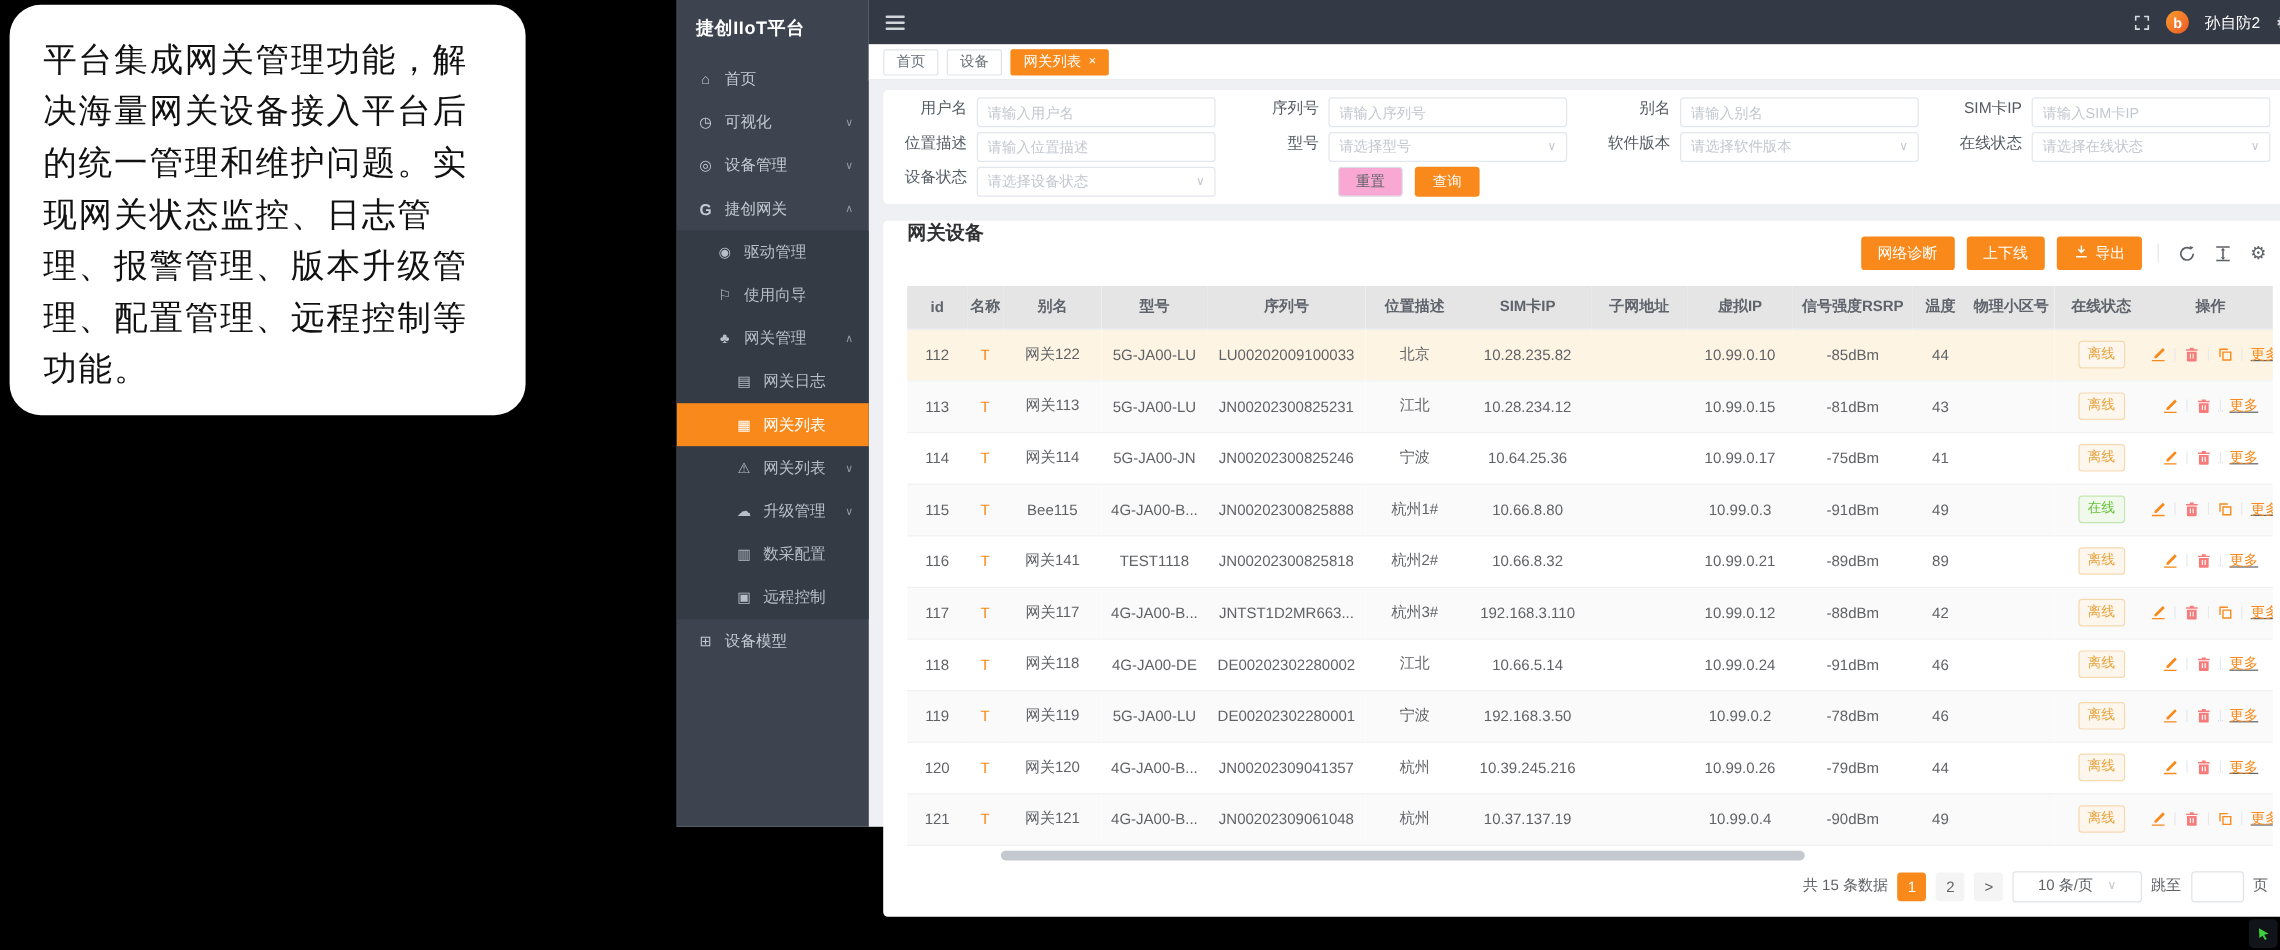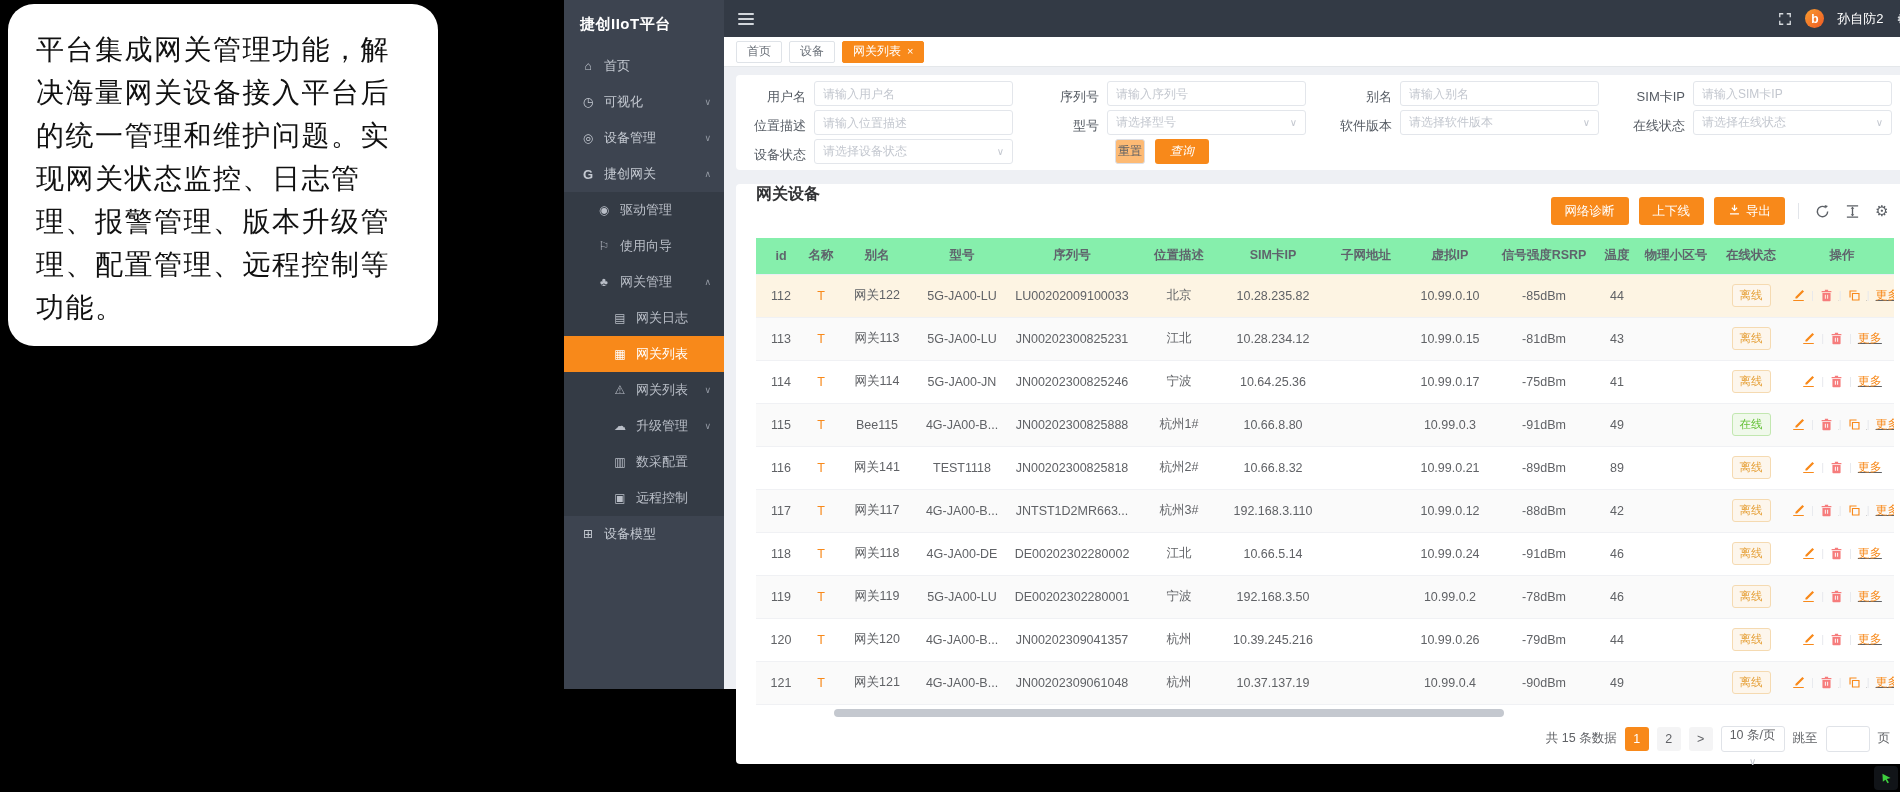--- a/index.html
+++ b/index.html
@@ -43,65 +43,65 @@
   .tab { height:22px; padding:0 10px; border:1px solid #dfe3e8; background:#fff; color:#6a7078; font-size:12px; display:flex; align-items:center; gap:6px; border-radius:2px; cursor:pointer; }
   .tab.active { background:#f8891a; border-color:#f8891a; color:#fff; }
   .tab .close { font-size:11px; line-height:1; }
 
   
   .content { flex:1; padding:8px 12px; position:relative; min-height:0; }
 
   
   .filter-card { background:#fff; border-radius:4px; padding:6px 20px 6px 8px; }
   .f-grid { display:grid; grid-template-columns:1fr 1fr 1fr 1fr; column-gap:24px; row-gap:4px; }
-  .f-cell { display:flex; align-items:flex-end; height:25px; }
+  .f-cell { display:flex; align-items:flex-start; height:25px; }
   .f-label { width:70px; text-align:right; padding-right:8px; font-size:13px; color:#555b63; flex-shrink:0; white-space:nowrap; }
   .f-field { flex:1; height:25px; border:1px solid #e3e6eb; border-radius:3px; background:#fff; display:flex; align-items:center; padding:0 8px; min-width:0; }
   .f-field input { border:none; outline:none; width:100%; font-size:12px; color:#606266; font-family:inherit; }
   .f-field input::placeholder { color:#c3c7cf; }
   .f-placeholder { flex:1; font-size:12px; color:#c3c7cf; overflow:hidden; white-space:nowrap; }
   .f-caret { font-size:10px; color:#c3c7cf; margin-left:6px; }
   .f-buttons { display:flex; align-items:center; gap:10px; padding-left:78px; }
-  .btn-reset { height:25px; padding:0 2px; border:1px solid #dcdfe6; background:#fdba74; color:#606266; font-size:12px; border-radius:3px; cursor:pointer; font-family:inherit; }
-  .btn-primary { height:25px; padding:0 15px; border:none; background:#f8891a; color:#fff; font-size:12px; border-radius:3px; cursor:pointer; font-family:inherit;font-style:italic; }
+  .btn-reset { height:25px; padding:0 14px; border:1px solid #dcdfe6; background:#f9a8d4; color:#606266; font-size:12px; border-radius:3px; cursor:pointer; font-family:inherit; }
+  .btn-primary { height:25px; padding:0 15px; border:none; background:#f8891a; color:#fff; font-size:12px; border-radius:3px; cursor:pointer; font-family:inherit; }
 
   
   .table-card { background:#fff; border-radius:4px; margin-top:14px; padding:0 20px 8px; position:relative; }
   .panel-head { height:54px; display:flex; justify-content:space-between; }
   .panel-title { font-size:16px; font-weight:bold; color:#303133; }
   .panel-actions { display:flex; align-items:center; gap:10px; }
   .btn-orange { height:28px; padding:0 14px; background:#f8891a; border:none; border-radius:3px; color:#fff; font-size:12.5px; display:flex; align-items:center; gap:5px; cursor:pointer; font-family:inherit; }
   .btn-orange svg { width:13px; height:13px; }
   .tool-sep { width:1px; height:16px; background:#e2e5ea; margin:0 3px; }
   .tool-icon { color:#5c6066; width:20px; height:20px; display:flex; align-items:center; justify-content:center; cursor:pointer; font-size:15px; }
   .tool-icon svg { width:15px; height:15px; }
 
   table { width:100%; border-collapse:collapse; table-layout:fixed; }
-  thead th { background:#86efac; height:36px; font-size:12.5px; color:#5f646c; font-weight:bold; text-align:center; overflow:hidden; white-space:nowrap; border-bottom:1px solid #ebeef5; }
+  thead th { background:#e5e5e5; height:36px; font-size:12.5px; color:#5f646c; font-weight:bold; text-align:center; overflow:hidden; white-space:nowrap; border-bottom:1px solid #ebeef5; }
   tbody td { height:43px; font-size:12.5px; color:#606266; text-align:center; border-bottom:1px solid #f0f1f4; overflow:hidden; white-space:nowrap; text-overflow:ellipsis; padding:0 2px; }
   tr.stripe td { background:#fafafa; }
   tr.highlight td { background:#fdf4e3; }
   td.name-cell { color:#f8891a; }
   .badge { display:inline-block; padding:2px 7px; font-size:11.5px; border-radius:3px; border:1px solid; line-height:1.4; }
   .badge.offline { color:#e6a23c; background:#fdf6ec; border-color:#f5dab1; }
   .badge.online  { color:#67c23a; background:#f0f9eb; border-color:#c2e7b0; }
   .actions { display:inline-flex; align-items:center; gap:6px;text-decoration:underline; }
   .act { color:#f8891a; display:inline-flex; align-items:center; font-size:12px; cursor:pointer; }
   .act.delete { color:#f67c7c; }
   .act svg { width:13px; height:13px; }
   .act-sep { color:#e6e8ec; font-size:11px; }
 
   .h-scroll { height:8px; margin-top:4px; position:relative; }
   .h-thumb { position:absolute; left:78px; width:670px; height:8px; background:#c4c8cf; border-radius:4px; cursor:pointer; }
   .v-scroll { position:absolute; right:3px; top:96px; width:7px; height:440px; background:#eceef1; border-radius:4px; cursor:pointer; }
 
   .pagination { display:flex; justify-content:flex-end; align-items:center; gap:8px; padding:9px 2px 4px; font-size:12.5px; color:#606266; }
   .page-btn { min-width:24px; height:24px; padding:0 6px; border-radius:3px; background:#f4f4f5; color:#606266; display:flex; align-items:center; justify-content:center; cursor:pointer; }
   .page-btn.current { background:#f8891a; color:#fff; }
-  .size-select { height:26px; border:1px solid #e0e3e8; border-radius:3px; background:#fff; padding:0 8px; display:flex; align-items:center; gap:12px; cursor:pointer;flex-direction:column; }
+  .size-select { height:26px; border:1px solid #e0e3e8; border-radius:3px; background:#fff; padding:0 20px; display:flex; align-items:center; gap:12px; cursor:pointer; }
   .size-select .f-caret { margin:0; }
   .jump-input { width:44px; height:26px; border:1px solid #e0e3e8; border-radius:3px; background:#fff; outline:none; font-family:inherit; text-align:center; }
 
   .float-widget { position:absolute; right:2px; bottom:2px; width:24px; height:24px; background:#111418; border-radius:4px; display:flex; align-items:center; justify-content:center; }
   .float-widget svg { width:13px; height:13px; }
 </style>
 </head>
 <body>
 
 <div class="callout">

